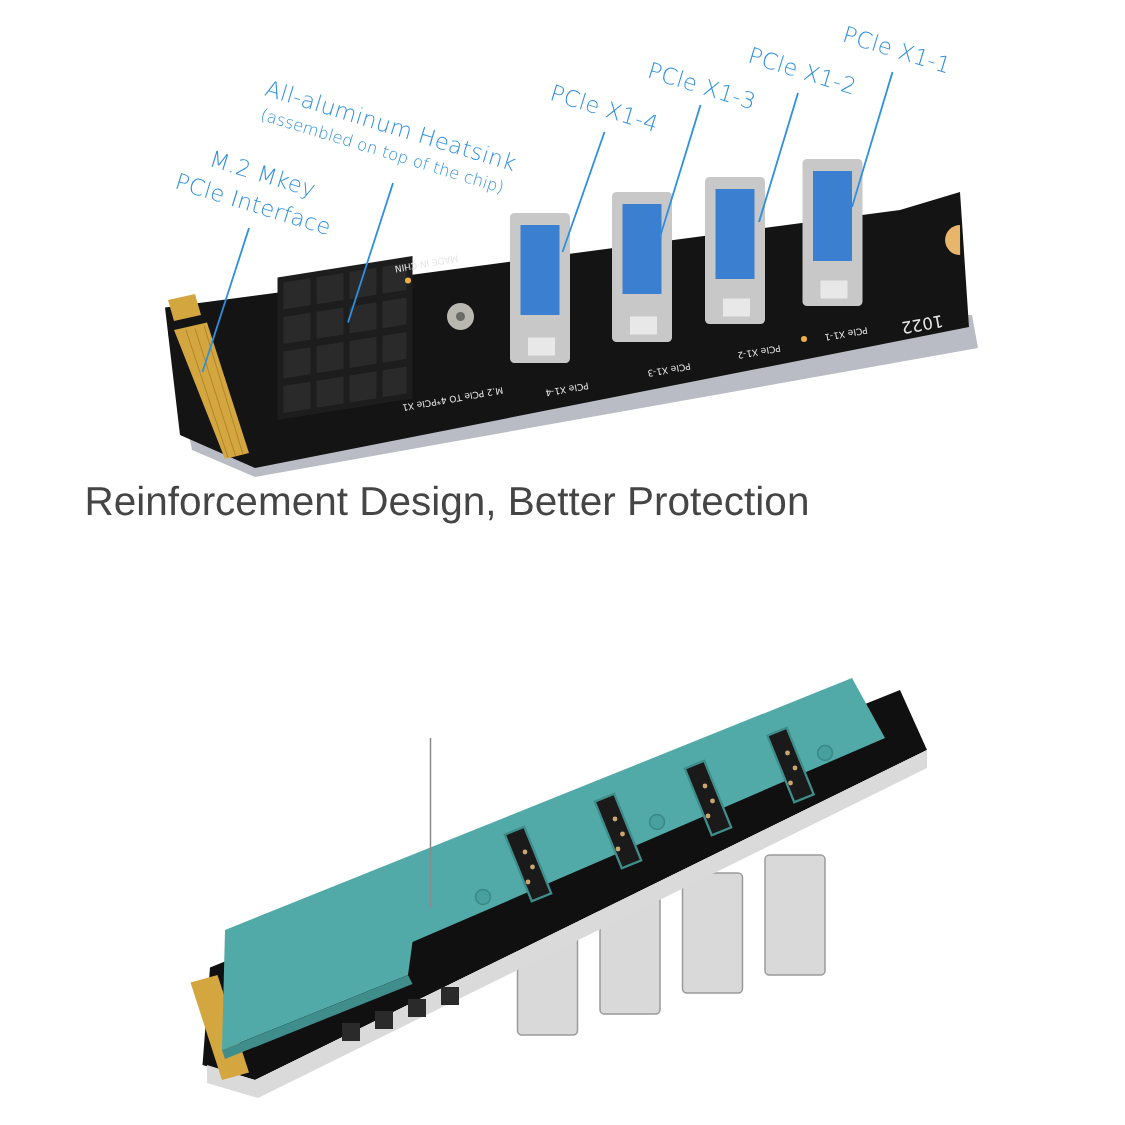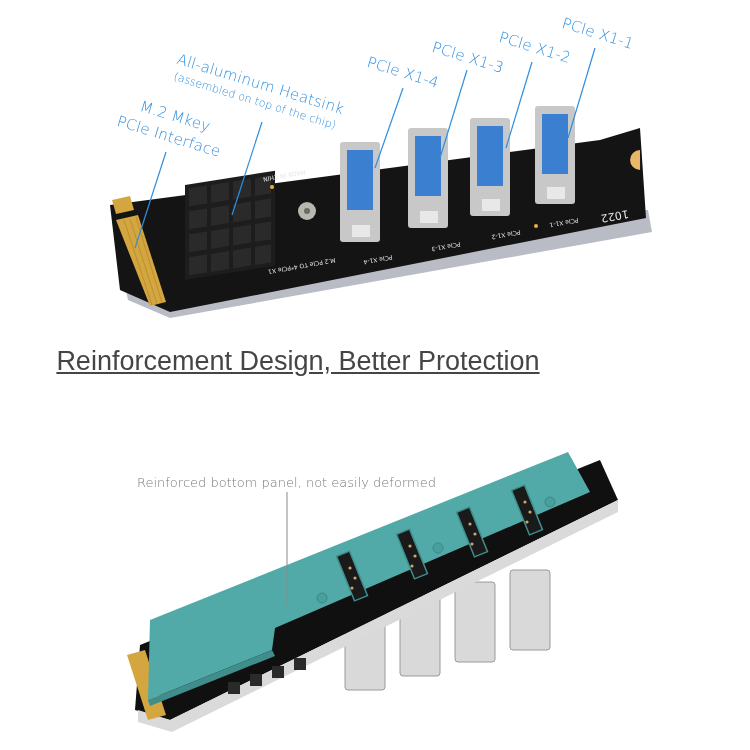--- a/index.html
+++ b/index.html
@@ -1,21 +1,21 @@
 <!DOCTYPE html>
 <html><head>
 <meta charset="utf-8">
 <style>
   html, body { margin: 0; padding: 0; background: #ffffff; }
   body { width: 750px; height: 750px; position: relative; overflow: hidden; font-family: "Liberation Sans", sans-serif; }
   .canvas { position: absolute; left: 0; top: 0; width: 750px; height: 750px; }
   .callout { position: absolute; color: #2f8fe0; font-family: "DejaVu Sans", sans-serif; white-space: nowrap; transform-origin: left top; }
   .callout.big { font-size: 15px; font-weight: 300; letter-spacing: 0.2px; }
   .callout.small { font-size: 11px; font-weight: 300; }
-  .headline { position: absolute; left: 0; top: 346px; width: 596px; text-align: center; font-size: 27px; color: #454545; font-family: "Liberation Sans", sans-serif; text-decoration: underline; }
+  .headline { position: absolute; left: 0; top: 319px; width: 596px; text-align: center; font-size: 27px; color: #454545; font-family: "Liberation Sans", sans-serif; }
   .bottom-label { position: absolute; left: 137px; top: 475px; font-size: 13px; color: #7a7a7a; font-family: "DejaVu Sans", sans-serif; font-weight: 300; }
   svg text { font-family: "DejaVu Sans", sans-serif; }
 </style>
 </head>
 <body>
 
 <div class="canvas">
 
   <svg width="750" height="330" viewBox="0 0 750 330" style="position:absolute;left:0;top:0;">
 
@@ -158,14 +158,13 @@
     <g fill="#2a2a2a">
       <rect x="228" y="262" width="12" height="12"></rect>
       <rect x="250" y="254" width="12" height="12"></rect>
       <rect x="272" y="246" width="12" height="12"></rect>
       <rect x="294" y="238" width="12" height="12"></rect>
     </g>
 
     <line x1="287" y1="72" x2="287" y2="185" stroke="#8a8a8a" stroke-width="1"></line>
   </svg>
 
-  <div class="bottom-label">Reinforced bottom panel, not easily deformed</div>
 </div>
 
 </body></html>

